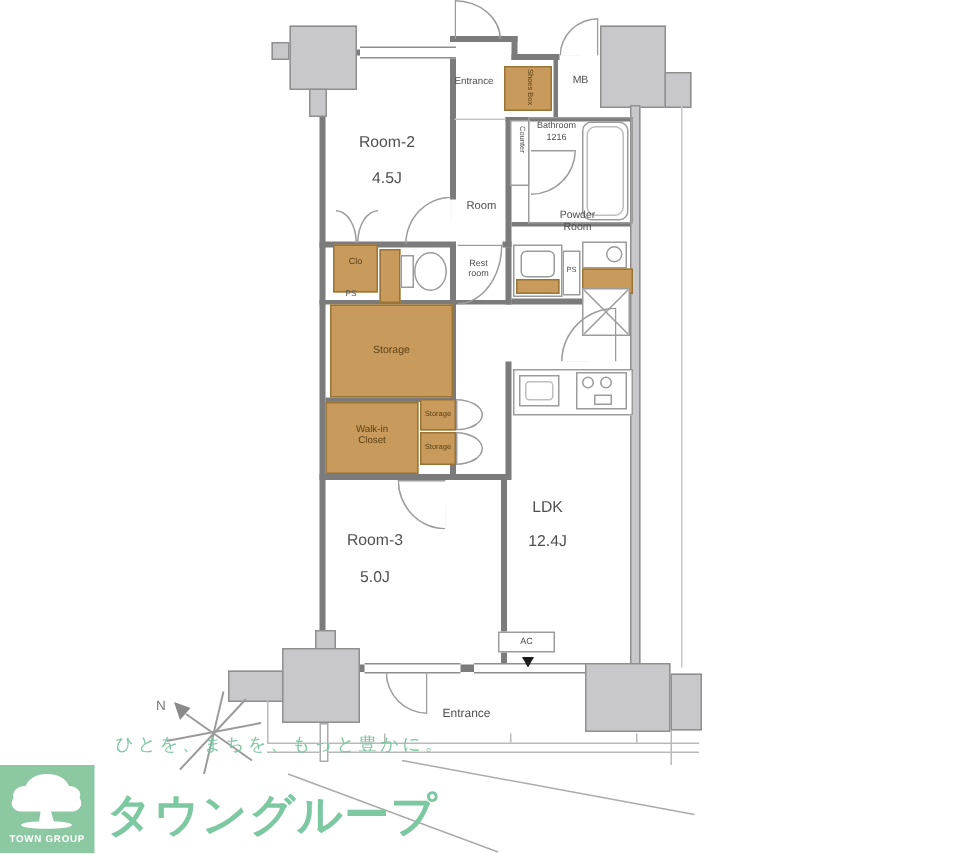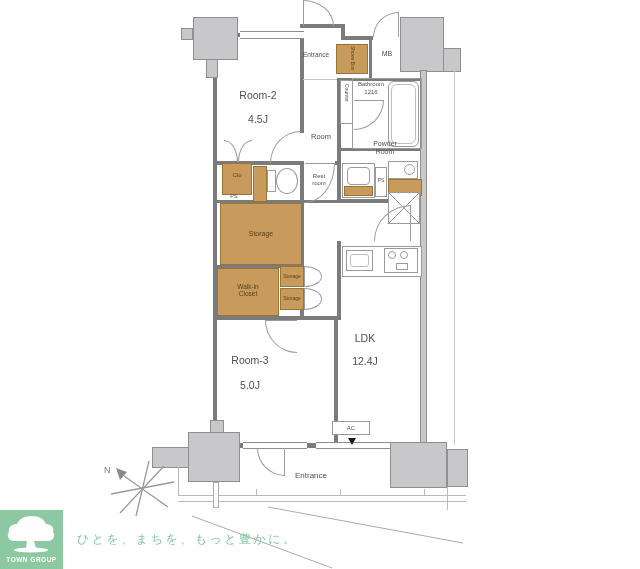--- a/index.html
+++ b/index.html
@@ -11,21 +11,21 @@
   .fx {position:absolute;background:#fff;border:1px solid #9b9b9b;box-sizing:border-box}
   .arc{position:absolute;box-sizing:border-box;background:transparent}
   .lb {position:absolute;color:#4f4f4f;text-align:center;line-height:1.15;white-space:nowrap}
   .ln {position:absolute;background:#b9b9b9}
   .win{position:absolute;background:#fff;border-top:1px solid #8d8d8d;border-bottom:1px solid #8d8d8d;box-sizing:border-box}
   .vtext{writing-mode:vertical-rl;text-orientation:mixed;white-space:nowrap}
   .petal{position:absolute;box-sizing:border-box;border:1px solid #9b9b9b;background:#fff;
          border-radius:0 100% 100% 0 / 0 50% 50% 0}
   #logo-square{position:absolute;left:0;top:510px;width:63px;height:59px;background:var(--logo-square,#8cc9a2)}
   #brand{position:absolute;left:71px;top:523px;font-size:30px;font-weight:bold;letter-spacing:1px;color:var(--logo-green,#7cc8a1)}
-  #tagline{position:absolute;left:77px;top:531px;font-size:12px;letter-spacing:2.5px;color:var(--logo-green,#7cc8a1)}
+  #tagline{position:absolute;left:77px;top:488px;font-size:12px;letter-spacing:2.5px;color:var(--logo-green,#7cc8a1)}
   .tri{position:absolute;width:0;height:0;border-left:4px solid transparent;border-right:4px solid transparent;border-top:7px solid #1a1a1a}
 </style>
 </head>
 <body>
 
 <div id="canvas">
 
   <div class="w" style="left:213px;top:33px;width:4px;height:415px"></div>
   <div class="w" style="left:213px;top:33px;width:91px;height:4px"></div>
   <div class="w" style="left:300px;top:24px;width:45px;height:4px"></div>
@@ -191,14 +191,15 @@
   </svg>
 
   <div id="logo-square">
     <svg width="63" height="44" style="display:block">
       <path fill="#fff" d="M31 6 C23 6 19 10 17 14 C11 14 8 18 9 22 C6 26 9 31 14 31 L27 31 L26 38 L36 38 L34 31 L48 31 C53 31 56 26 53 22 C55 18 51 14 46 14 C44 9 39 6 31 6 Z"></path>
       <ellipse cx="31" cy="40" rx="17" ry="2.5" fill="#fff"></ellipse>
     </svg>
     <div class="lb" style="left:0;top:46px;width:63px;font-size:6.5px;font-weight:bold;color:#fff;letter-spacing:0.5px">TOWN GROUP</div>
   </div>
   <div id="tagline">ひとを、まちを、もっと豊かに。</div>
+  <div id="brand">タウングループ</div>
 
 </div>
 
 </body></html>

